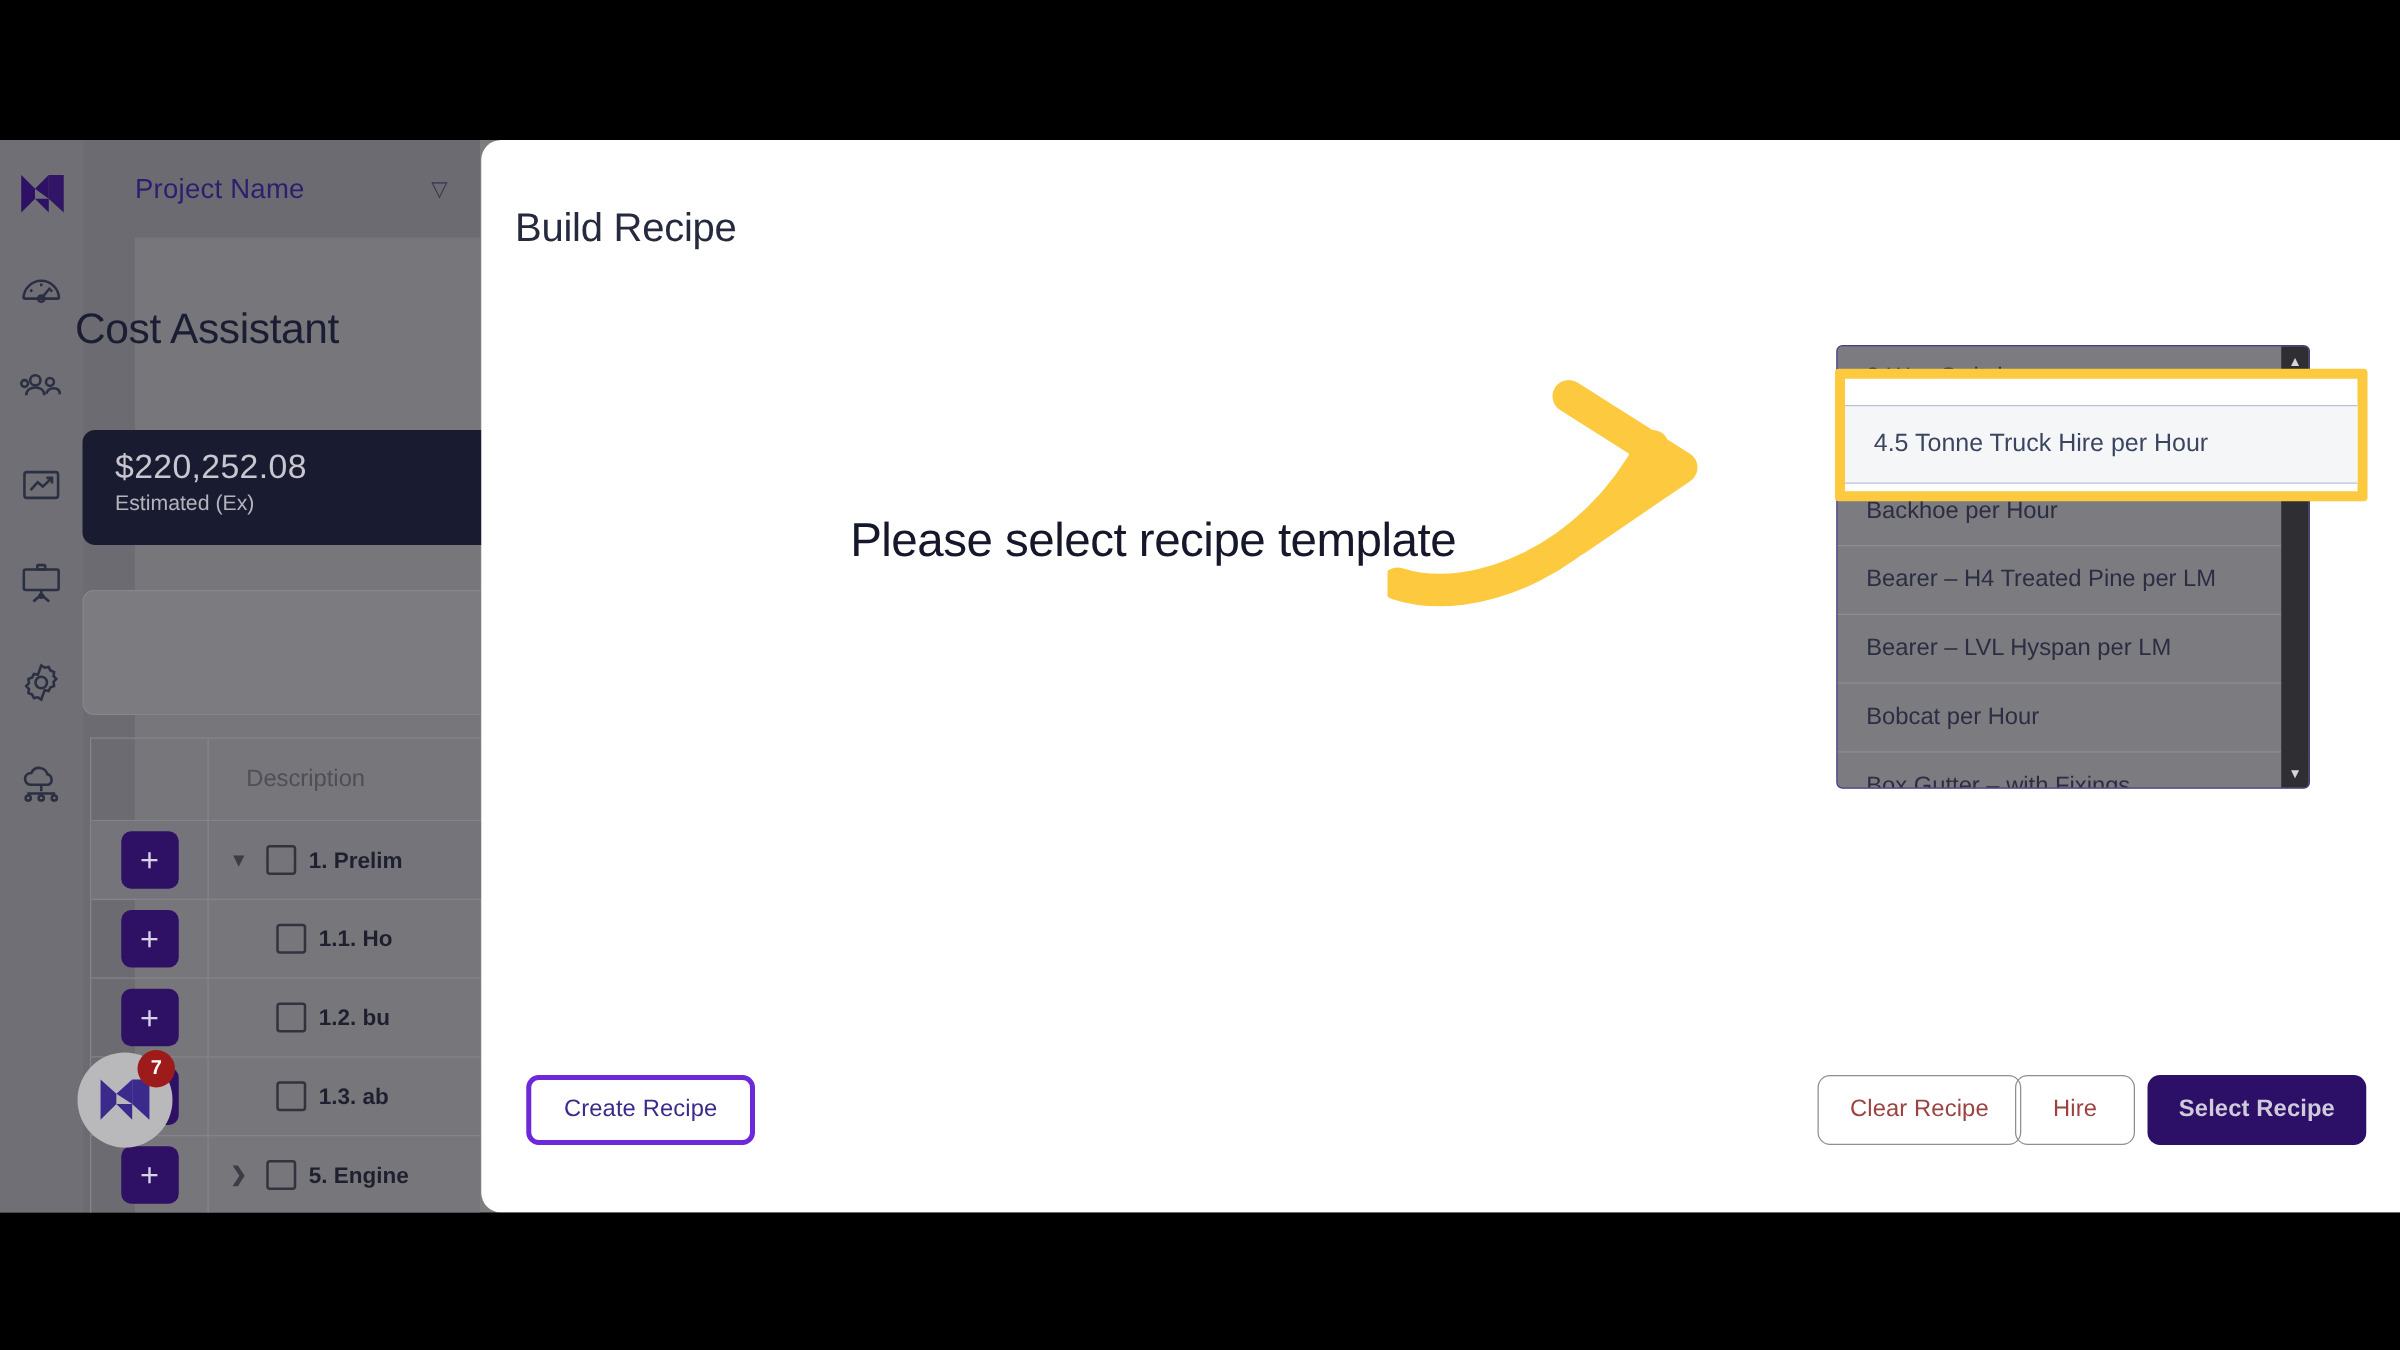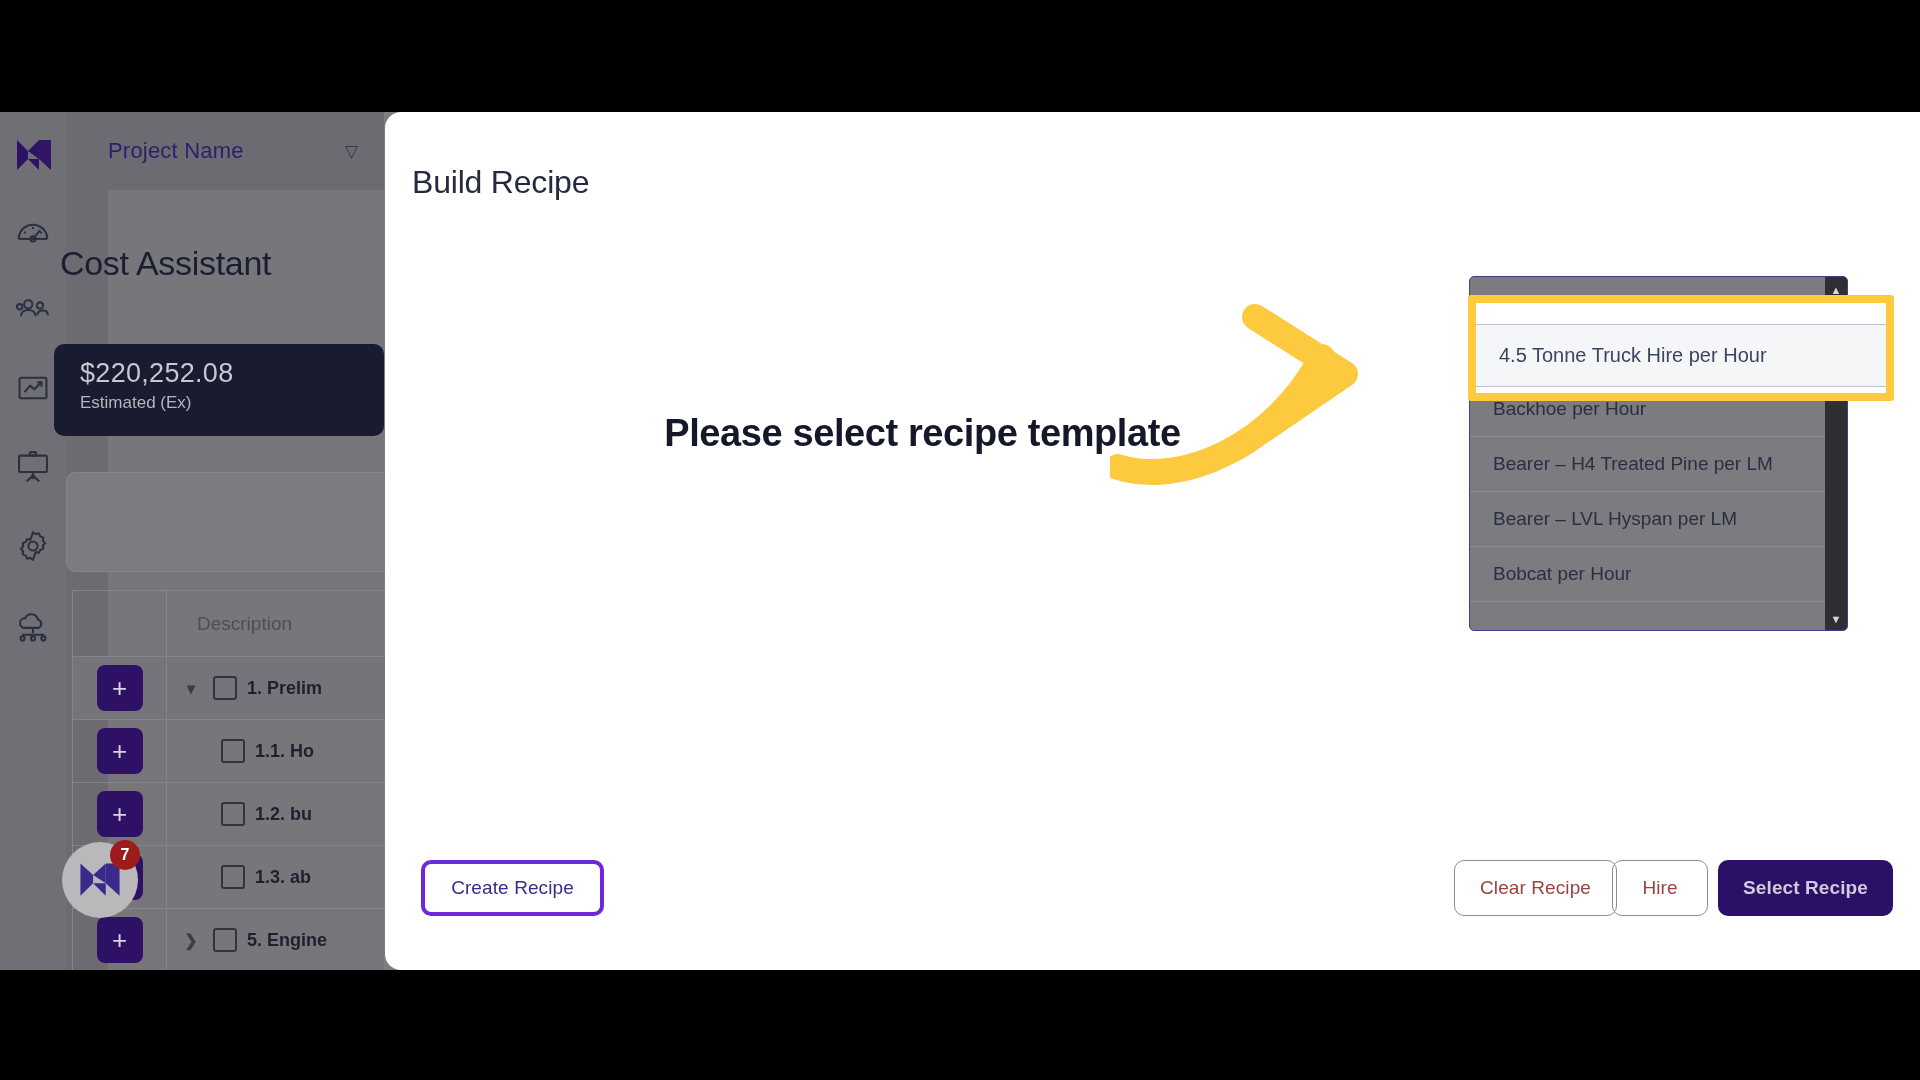--- a/index.html
+++ b/index.html
@@ -60,21 +60,21 @@
   #content-col {
     position: absolute; left: 42px; top: 78px;
     width: 276px; height: 780px;
     background: #76767b;
   }
   #page-title {
     position: absolute; left: 60px; top: 132px;
     font-size: 34px; color: #1b1e33; letter-spacing: -.3px;
   }
   #cost-card {
-    position: absolute; left: 54px; top: 232px;
+    position: absolute; left: 66px; top: 232px;
     width: 330px; height: 92px;
     background: #191c30;
     border-radius: 10px;
     padding: 14px 26px;
   }
   #cost-card .amt { font-size: 27px; color: #c9c6cf; letter-spacing: .3px; }
   #cost-card .lbl { font-size: 17px; color: #b6b3bd; margin-top: 4px; }
   #panel-block {
     position: absolute; left: 66px; top: 360px;
     width: 330px; height: 100px;
@@ -146,21 +146,21 @@
     background: #ffffff;
     border-radius: 16px 0 0 16px;
   }
   #modal-title {
     position: absolute; left: 27px; top: 52px;
     font-size: 32px; color: #262a3e; letter-spacing: -.2px;
   }
   #modal-center {
     position: absolute; left: 0; top: 300px;
     width: 1075px; text-align: center;
-    font-size: 38px; font-weight: bold;
+    font-size: 38px; font-weight: normal;
     color: #15172a; letter-spacing: -.4px;
   }
   #modal-footer {
     position: absolute; left: 0; bottom: 0;
     width: 1535px; height: 150px;
   }
   .btn {
     position: absolute; height: 56px;
     border-radius: 10px;
     display: flex; align-items: center; justify-content: center;
@@ -432,20 +432,21 @@
       </div>
     </div>
 
     <div id="dd">
       <div class="dd-item first">2-Way Switch</div>
       <div class="dd-item">4.5 Tonne Truck Hire per Hour</div>
       <div class="dd-item">Backhoe per Hour</div>
       <div class="dd-item">Bearer – H4 Treated Pine per LM</div>
       <div class="dd-item">Bearer – LVL Hyspan per LM</div>
       <div class="dd-item">Bobcat per Hour</div>
+      <div class="dd-item">Box Gutter – with Fixings</div>
 
       <div id="dd-scroll">
         <div class="arrow up">▲</div>
         <div id="dd-thumb"></div>
         <div class="arrow down">▼</div>
       </div>
     </div>
 
     <div id="hl-box">
       <div id="hl-inner">4.5 Tonne Truck Hire per Hour</div>

